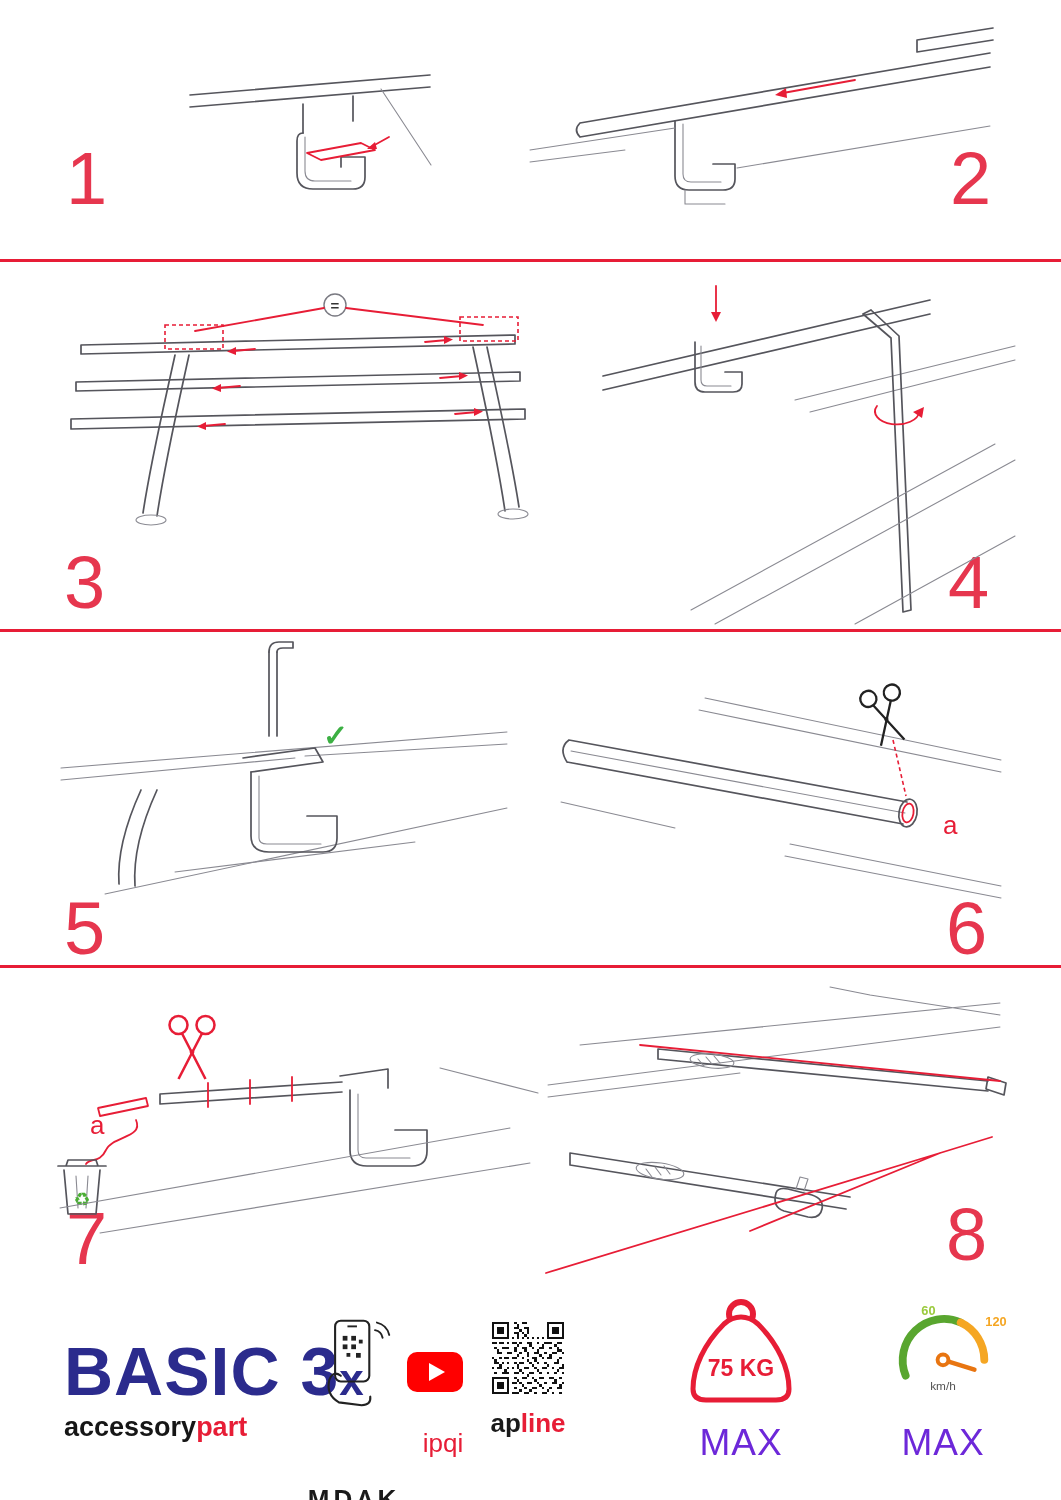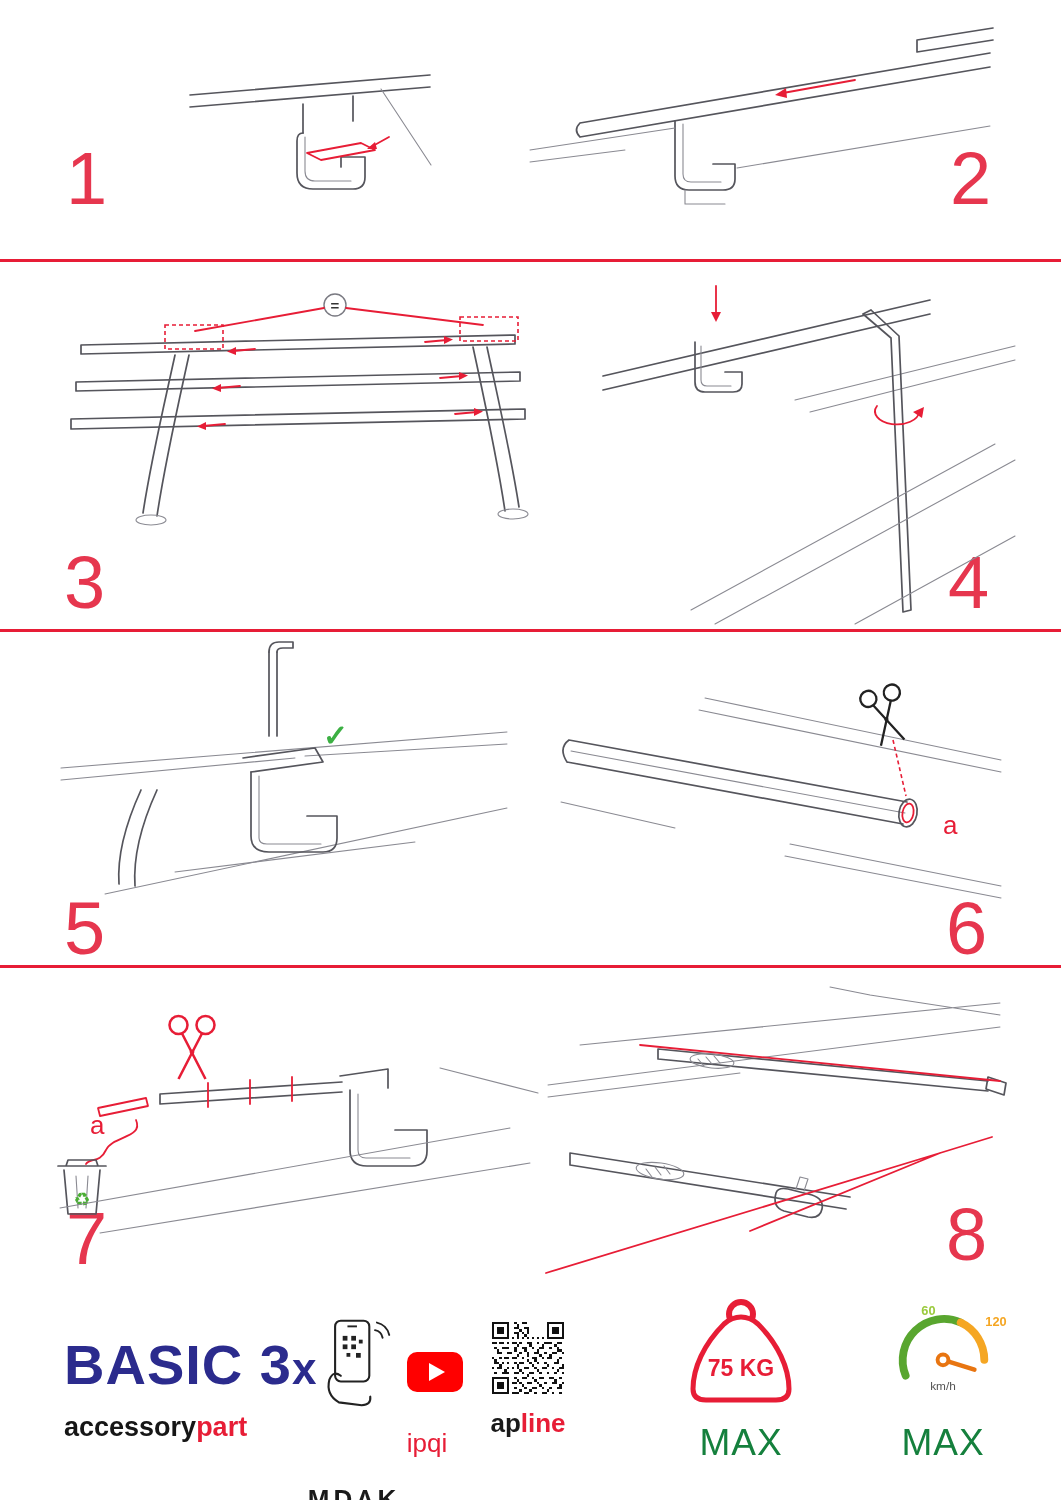--- a/index.html
+++ b/index.html
@@ -16,26 +16,26 @@
   svg.draw { position:absolute; overflow:visible; }
   .ln  { fill:none; stroke:#55555c; stroke-width:1.7; stroke-linecap:round; stroke-linejoin:round; }
   .lnt { fill:none; stroke:#8a8a92; stroke-width:1.1; stroke-linecap:round; stroke-linejoin:round; }
   .rd  { fill:none; stroke:#e71d36; stroke-width:1.8; stroke-linecap:round; stroke-linejoin:round; }
   .rdd { fill:none; stroke:#e71d36; stroke-width:1.6; stroke-dasharray:4 3; }
   .rdf { fill:#e71d36; stroke:none; }
   .grn { fill:#3cb043; }
   .scis { fill:none; stroke-width:1.7; }
   
   .brand-main { position:absolute; left:64px; top:1332px; color:#2b2b8d; font-weight:700; letter-spacing:1px; }
-  .brand-main .big { font-size:56px; }
+  .brand-main .big { font-size:68px; }
   .brand-main .small-x { font-size:44px; }
   .brand-sub { position:absolute; left:64px; top:1412px; font-size:27px; font-weight:700; color:#161616; }
   .red-txt { color:#e71d36; }
   .logo-label { position:absolute; text-align:center; font-size:26px; color:#1a1a1a; }
-  .max-label { position:absolute; text-align:center; font-size:37px; font-weight:500; color:#15803d; letter-spacing:1px; }
+  .max-label { position:absolute; text-align:center; font-size:37px; font-weight:500; color:#6d28d9; letter-spacing:1px; }
 </style>
 </head>
 <body>
 
 <div class="page">
 
   <div class="divider" style="top:259px"></div>
   <div class="divider" style="top:629px"></div>
   <div class="divider" style="top:965px"></div>
 
@@ -213,21 +213,21 @@
     </g>
     <path d="M60,14 A10,10 0 0 1 68,22 M62,6 A17,17 0 0 1 75,19" fill="none" stroke="#222" stroke-width="2" stroke-linecap="round"></path>
     <path d="M12,66 Q8,82 22,90 L46,93 Q56,93 55,84 M12,66 Q16,56 24,62" fill="none" stroke="#222" stroke-width="2.2" stroke-linecap="round"></path>
   </svg>
   <div class="logo-label" style="left:298px; top:1484px; width:112px; font-weight:600; letter-spacing:4px">MDΛK</div>
 
   <svg class="draw" style="left:407px; top:1352px" width="56" height="40" viewBox="0 0 56 40">
     <rect x="0" y="0" width="56" height="40" rx="10" fill="#ff0000"></rect>
     <polygon points="22,11 22,29 38,20" fill="#ffffff"></polygon>
   </svg>
-  <div class="logo-label red-txt" style="left:392px; top:1428px; width:70px; font-weight:500; color:#e71d36">ipqi</div>
+  <div class="logo-label red-txt" style="left:408px; top:1428px; width:70px; font-weight:500; color:#e71d36">ipqi</div>
 
   <svg class="draw" style="left:492px; top:1322px; shape-rendering:crispEdges" width="72" height="72" viewBox="0 0 29 29">
     <path fill="#111" fill-rule="evenodd" d="
       M0 0h7v7H0z M1 1h5v5H1z M2 2h3v3H2z
       M22 0h7v7h-7z M23 1h5v5h-5z M24 2h3v3h-3z
       M0 22h7v7H0z M1 23h5v5H1z M2 24h3v3H2z
       M8 6h1v1H8z M10 6h1v1h-1z M12 6h1v1h-1z M14 6h1v1h-1z M16 6h1v1h-1z M18 6h1v1h-1z M20 6h1v1h-1z
       M6 8h1v1H6z M6 10h1v1H6z M6 12h1v1H6z M6 14h1v1H6z M6 16h1v1H6z M6 18h1v1H6z M6 20h1v1H6z
       M9 0h1v1H9z M12 0h2v1h-2z M10 1h1v2h-1z M13 2h2v1h-2z M9 2h1v1H9z M11 3h1v1h-1z M14 3h1v2h-1z
       M9 4h2v1H9z M12 4h1v1h-1z M10 5h1v1h-1z M13 5h1v1h-1z

